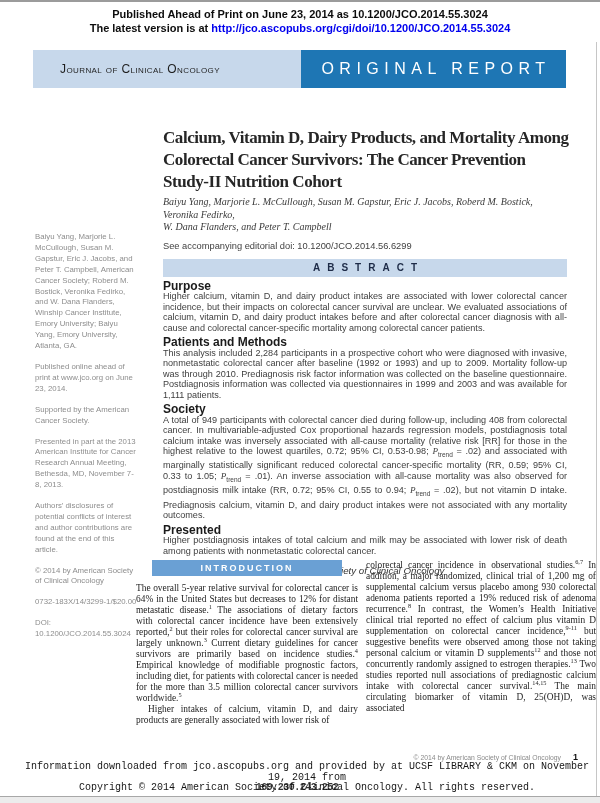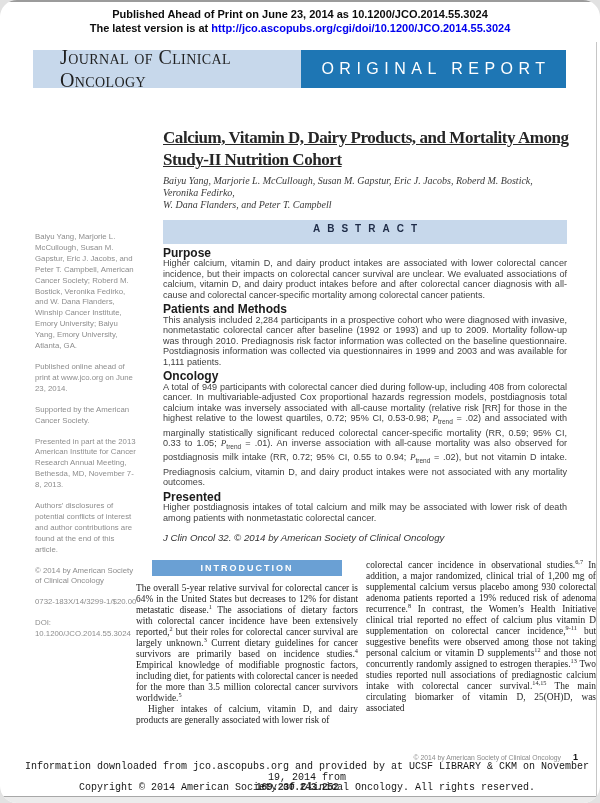--- a/index.html
+++ b/index.html
@@ -1,50 +1,50 @@
 <!DOCTYPE html>
 <html><head>
 <meta charset="utf-8">
 <style>
   html,body{margin:0;padding:0;background:#e2e2e2;}
   .page{position:relative;width:600px;height:803px;background:#ffffff;overflow:hidden;
-        font-family:"Liberation Sans",sans-serif;color:#222;border-radius:17px;}
+        font-family:"Liberation Sans",sans-serif;color:#222;}
   .top-edge{position:absolute;top:0;left:0;right:0;height:2px;background:#9b9b9b;}
   .right-edge{position:absolute;top:42px;bottom:7px;left:596px;width:1px;background:#c6c6c6;}
   .bottom-rule{position:absolute;top:796px;left:0;right:0;height:1px;background:#a8a8a8;}
   .bottom-strip{position:absolute;top:797px;left:0;right:0;height:6px;background:#ececec;}
 
   
   .notice{position:absolute;top:8px;left:0;right:0;text-align:center;
           font-size:11px;line-height:13.5px;font-weight:bold;color:#0d0d0d;}
   .link{color:#0000ee;}
 
   
   .masthead{position:absolute;top:50px;left:33px;width:533px;height:38px;display:flex;}
   .masthead-left{width:268px;background:#c7d8eb;display:flex;align-items:center;
                  padding-left:27px;box-sizing:border-box;}
-  .journal-name{font-family:Liberation Serif, serif;font-variant:small-caps;
-                font-size:20px;letter-spacing:.4px;color:#1f1f1f;}
+  .journal-name{font-family:Liberation Sans, sans-serif;font-variant:small-caps;
+                font-size:12px;letter-spacing:.4px;color:#1f1f1f;}
   .masthead-right{flex:1;background:#1e76b4;display:flex;align-items:center;justify-content:center;}
   .report-type{color:#ffffff;font-size:16px;letter-spacing:5.5px;padding-left:5px;}
 
   
   .sidebar{position:absolute;left:35px;top:232px;width:104px;
            font-size:7.8px;line-height:10.9px;color:#8d8d8d;}
   .sidebar p{margin:0 0 10px 0;}
 
   
   .main{position:absolute;left:163px;top:127px;width:404px;}
   .title{font-family:"Liberation Serif",serif;font-size:17px;line-height:21.8px;
          font-weight:600;letter-spacing:-.45px;color:#262626;}
-  .title-line{white-space:nowrap;text-decoration:underline;}
+  .title-line{white-space:nowrap;}
   .authors{font-family:"Liberation Serif",serif;font-style:italic;font-size:10px;
            line-height:12.4px;color:#3a3a3a;margin-top:4px;}
   .editorial{font-size:9.3px;color:#414141;margin-top:7px;}
-  .abstract-bar{margin-top:8px;height:24px;background:#c7d8eb;text-align:center;
+  .abstract-bar{margin-top:8px;height:18px;background:#c7d8eb;text-align:center;
                 line-height:17px;font-size:10px;font-weight:bold;letter-spacing:7px;
                 padding-left:7px;box-sizing:border-box;color:#1e2b47;}
   .abs-head{font-size:12px;font-weight:bold;color:#1b1b1b;line-height:10.5px;margin-top:4px;}
   .abs-body{font-size:9.1px;line-height:10.5px;color:#3e3e3e;text-align:justify;}
   .abs-body sub{font-size:6.5px;}
   .abs-body i{font-family:"Liberation Serif",serif;}
   .citation{margin-top:9px;font-size:9.7px;font-style:italic;color:#333;}
 
   
   .col{position:absolute;top:560px;font-family:"Liberation Serif",serif;
@@ -98,36 +98,38 @@
     <p>Presented in part at the 2013 American Institute for Cancer Research Annual Meeting, Bethesda, MD, November 7-8, 2013.</p>
     <p>Authors’ disclosures of potential conflicts of interest and author contributions are found at the end of this article.</p>
     <p>© 2014 by American Society of Clinical Oncology</p>
     <p>0732-183X/14/3299-1/$20.00</p>
     <p>DOI: 10.1200/JCO.2014.55.3024</p>
   </aside>
 
   <div class="main">
     <div class="title">
       <div class="title-line">Calcium, Vitamin D, Dairy Products, and Mortality Among</div>
+      <div class="title-line">Colorectal Cancer Survivors: The Cancer Prevention</div>
       <div class="title-line">Study-II Nutrition Cohort</div>
     </div>
     <div class="authors">
       <div>Baiyu Yang, Marjorie L. McCullough, Susan M. Gapstur, Eric J. Jacobs, Roberd M. Bostick, Veronika Fedirko,</div>
       <div>W. Dana Flanders, and Peter T. Campbell</div>
     </div>
+    <div class="editorial">See accompanying editorial doi: 10.1200/JCO.2014.56.6299</div>
 
     <div class="abstract-bar">ABSTRACT</div>
 
     <div class="abs-head">Purpose</div>
     <div class="abs-body">Higher calcium, vitamin D, and dairy product intakes are associated with lower colorectal cancer incidence, but their impacts on colorectal cancer survival are unclear. We evaluated associations of calcium, vitamin D, and dairy product intakes before and after colorectal cancer diagnosis with all-cause and colorectal cancer-specific mortality among colorectal cancer patients.</div>
 
     <div class="abs-head">Patients and Methods</div>
     <div class="abs-body">This analysis included 2,284 participants in a prospective cohort who were diagnosed with invasive, nonmetastatic colorectal cancer after baseline (1992 or 1993) and up to 2009. Mortality follow-up was through 2010. Prediagnosis risk factor information was collected on the baseline questionnaire. Postdiagnosis information was collected via questionnaires in 1999 and 2003 and was available for 1,111 patients.</div>
 
-    <div class="abs-head">Oncology</div>
+    <div class="abs-head">Society</div>
     <div class="abs-body"><span>A total of 949 participants with colorectal cancer died during follow-up, including 408 from colorectal cancer. In multivariable-adjusted Cox proportional hazards regression models, postdiagnosis total calcium intake was inversely associated with all-cause mortality (relative risk [RR] for those in the highest relative to the lowest quartiles, 0.72; 95% CI, 0.53-0.98; </span><i>P</i><sub>trend</sub><span> = .02) and associated with marginally statistically significant reduced colorectal cancer-specific mortality (RR, 0.59; 95% CI, 0.33 to 1.05; </span><i>P</i><sub>trend</sub><span> = .01). An inverse association with all-cause mortality was also observed for postdiagnosis milk intake (RR, 0.72; 95% CI, 0.55 to 0.94; </span><i>P</i><sub>trend</sub><span> = .02), but not vitamin D intake. Prediagnosis calcium, vitamin D, and dairy product intakes were not associated with any mortality outcomes.</span></div>
 
     <div class="abs-head">Presented</div>
     <div class="abs-body">Higher postdiagnosis intakes of total calcium and milk may be associated with lower risk of death among patients with nonmetastatic colorectal cancer.</div>
 
     <div class="citation">J Clin Oncol 32. © 2014 by American Society of Clinical Oncology</div>
   </div>
 
   <div class="col col-left">
     <div class="intro-bar">INTRODUCTION</div>

